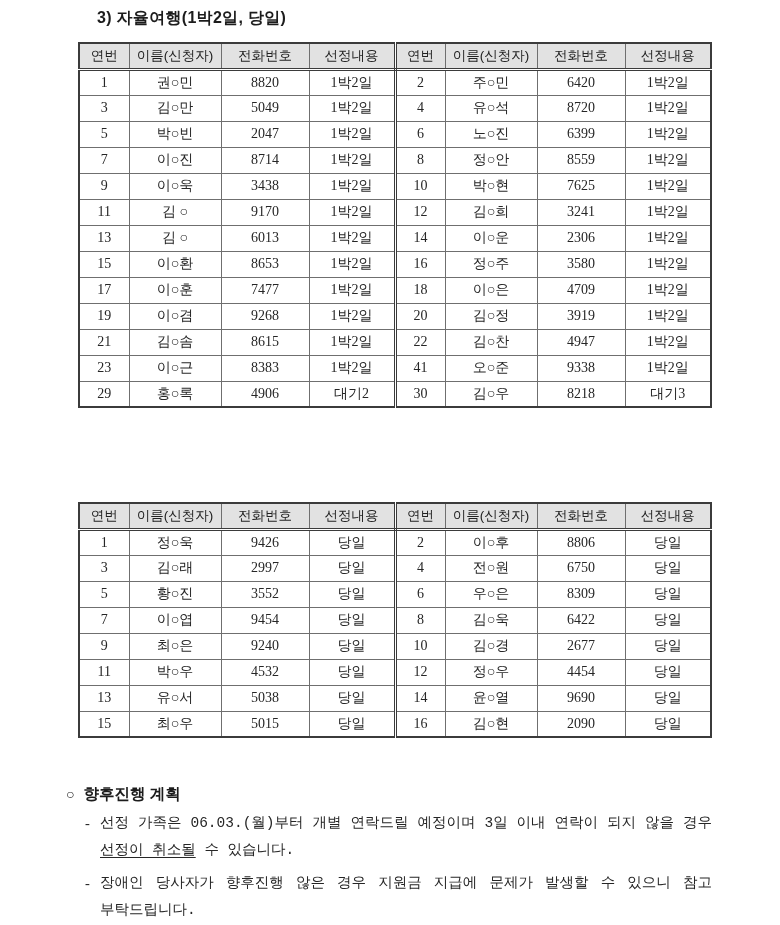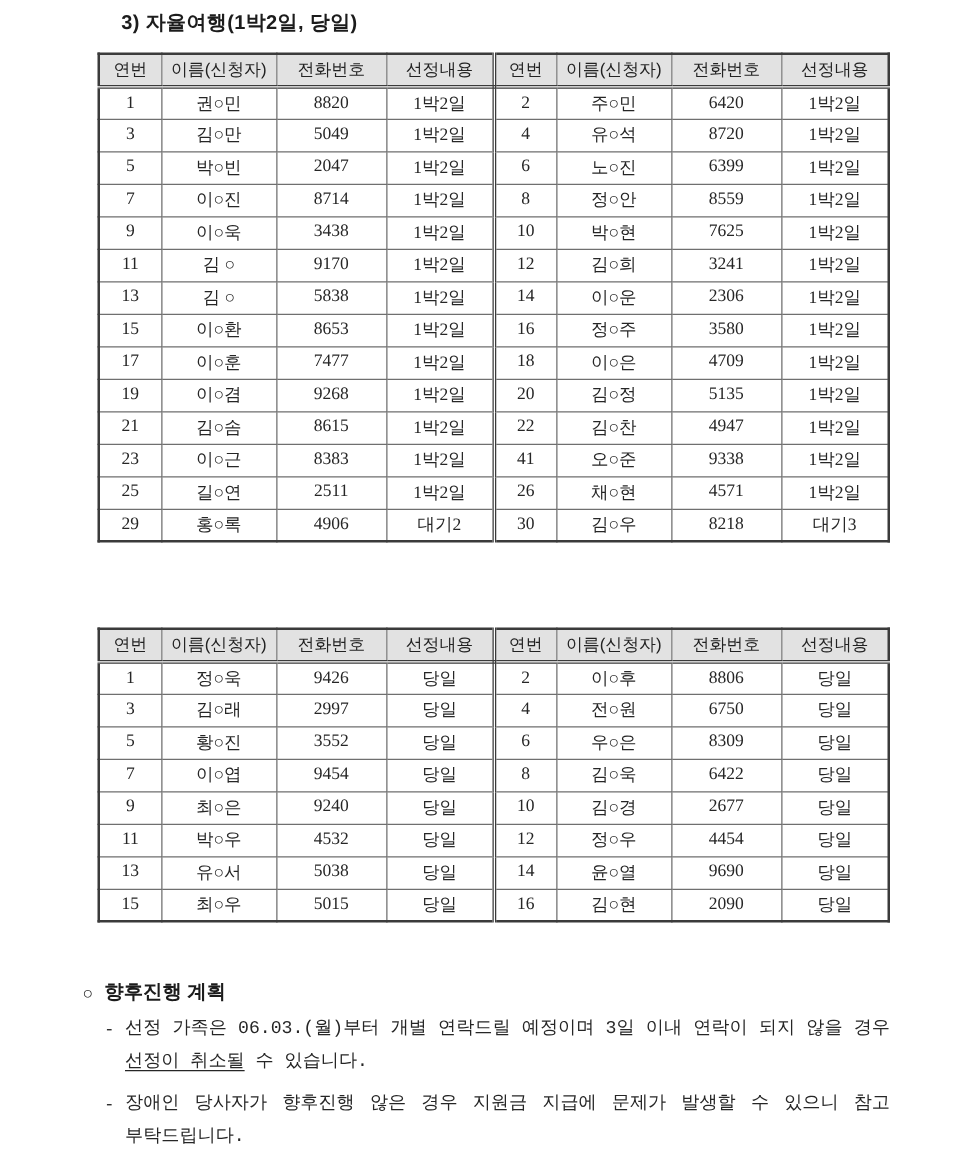--- a/index.html
+++ b/index.html
@@ -180,21 +180,21 @@
           <td>9170</td>
           <td class="divider">1박2일</td>
           <td>12</td>
           <td>김○희</td>
           <td>3241</td>
           <td>1박2일</td>
         </tr>
         <tr>
           <td>13</td>
           <td>김 ○</td>
-          <td>5838</td>
+          <td>6013</td>
           <td class="divider">1박2일</td>
           <td>14</td>
           <td>이○운</td>
           <td>2306</td>
           <td>1박2일</td>
         </tr>
         <tr>
           <td>15</td>
           <td>이○환</td>
           <td>8653</td>
@@ -214,51 +214,41 @@
           <td>4709</td>
           <td>1박2일</td>
         </tr>
         <tr>
           <td>19</td>
           <td>이○겸</td>
           <td>9268</td>
           <td class="divider">1박2일</td>
           <td>20</td>
           <td>김○정</td>
-          <td>5135</td>
+          <td>3919</td>
           <td>1박2일</td>
         </tr>
         <tr>
           <td>21</td>
           <td>김○솜</td>
           <td>8615</td>
           <td class="divider">1박2일</td>
           <td>22</td>
           <td>김○찬</td>
           <td>4947</td>
           <td>1박2일</td>
         </tr>
         <tr>
           <td>23</td>
           <td>이○근</td>
           <td>8383</td>
           <td class="divider">1박2일</td>
           <td>41</td>
           <td>오○준</td>
           <td>9338</td>
-          <td>1박2일</td>
-        </tr>
-        <tr>
-          <td>25</td>
-          <td>길○연</td>
-          <td>2511</td>
-          <td class="divider">1박2일</td>
-          <td>26</td>
-          <td>채○현</td>
-          <td>4571</td>
           <td>1박2일</td>
         </tr>
         <tr>
           <td>29</td>
           <td>홍○록</td>
           <td>4906</td>
           <td class="divider">대기2</td>
           <td>30</td>
           <td>김○우</td>
           <td>8218</td>

